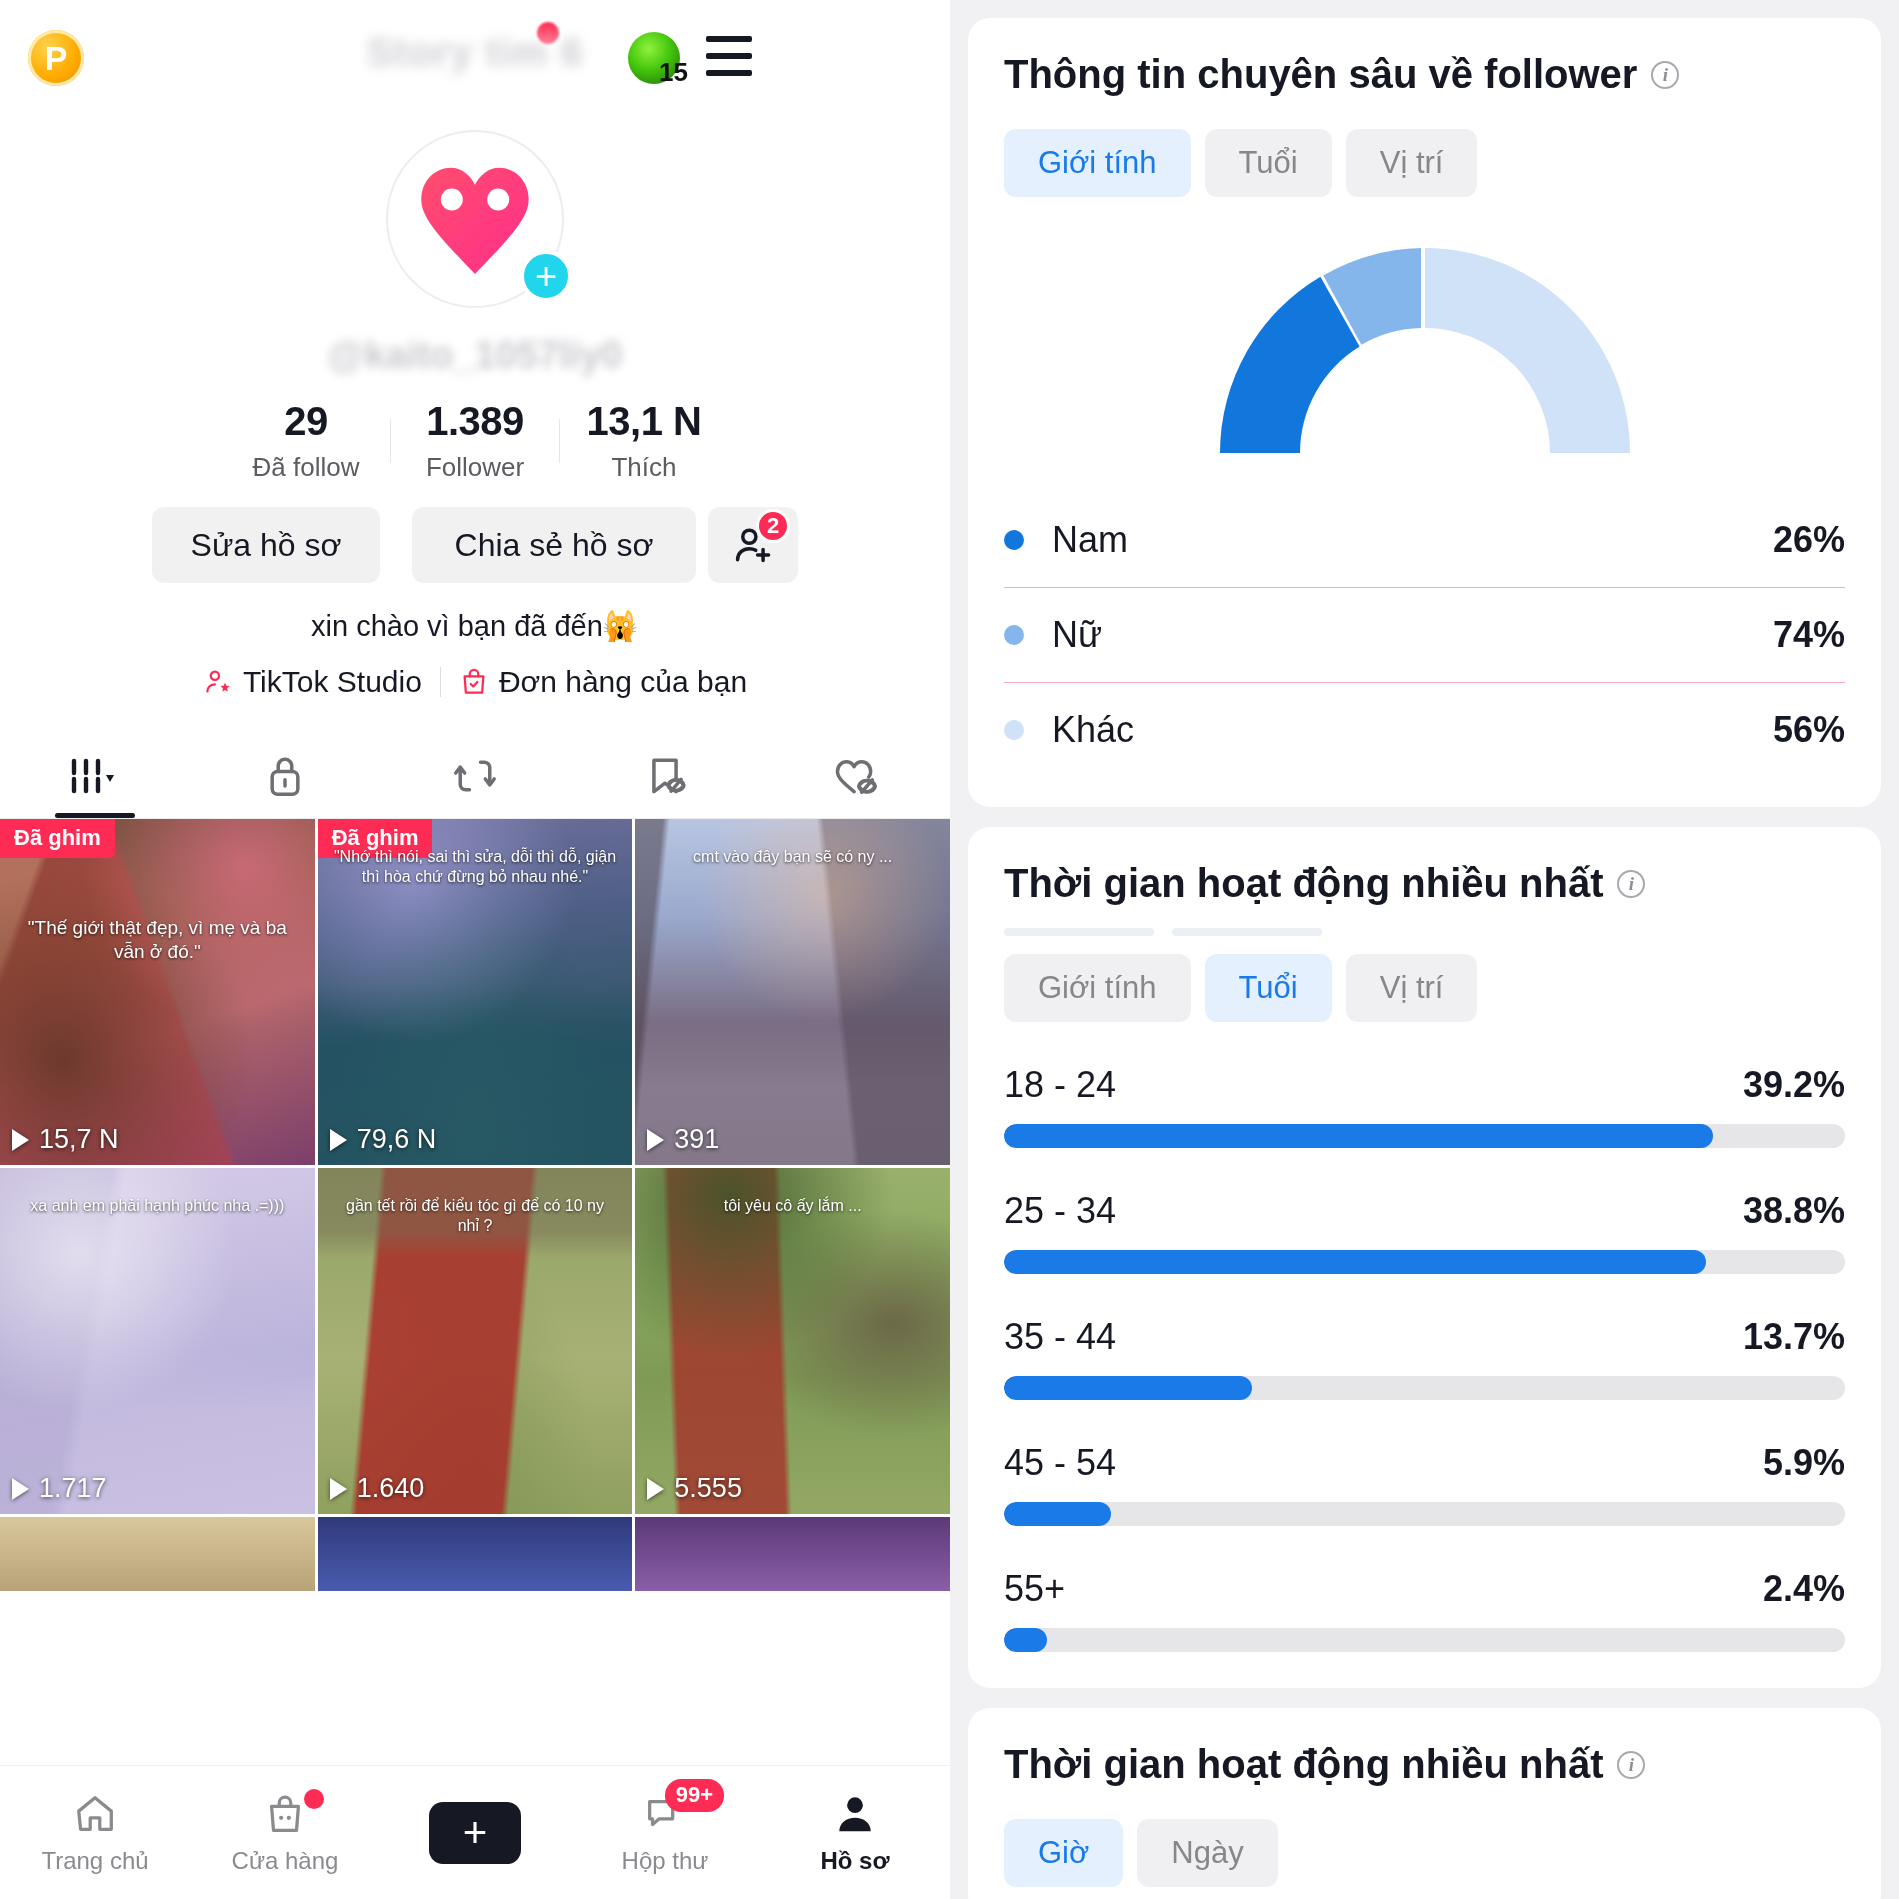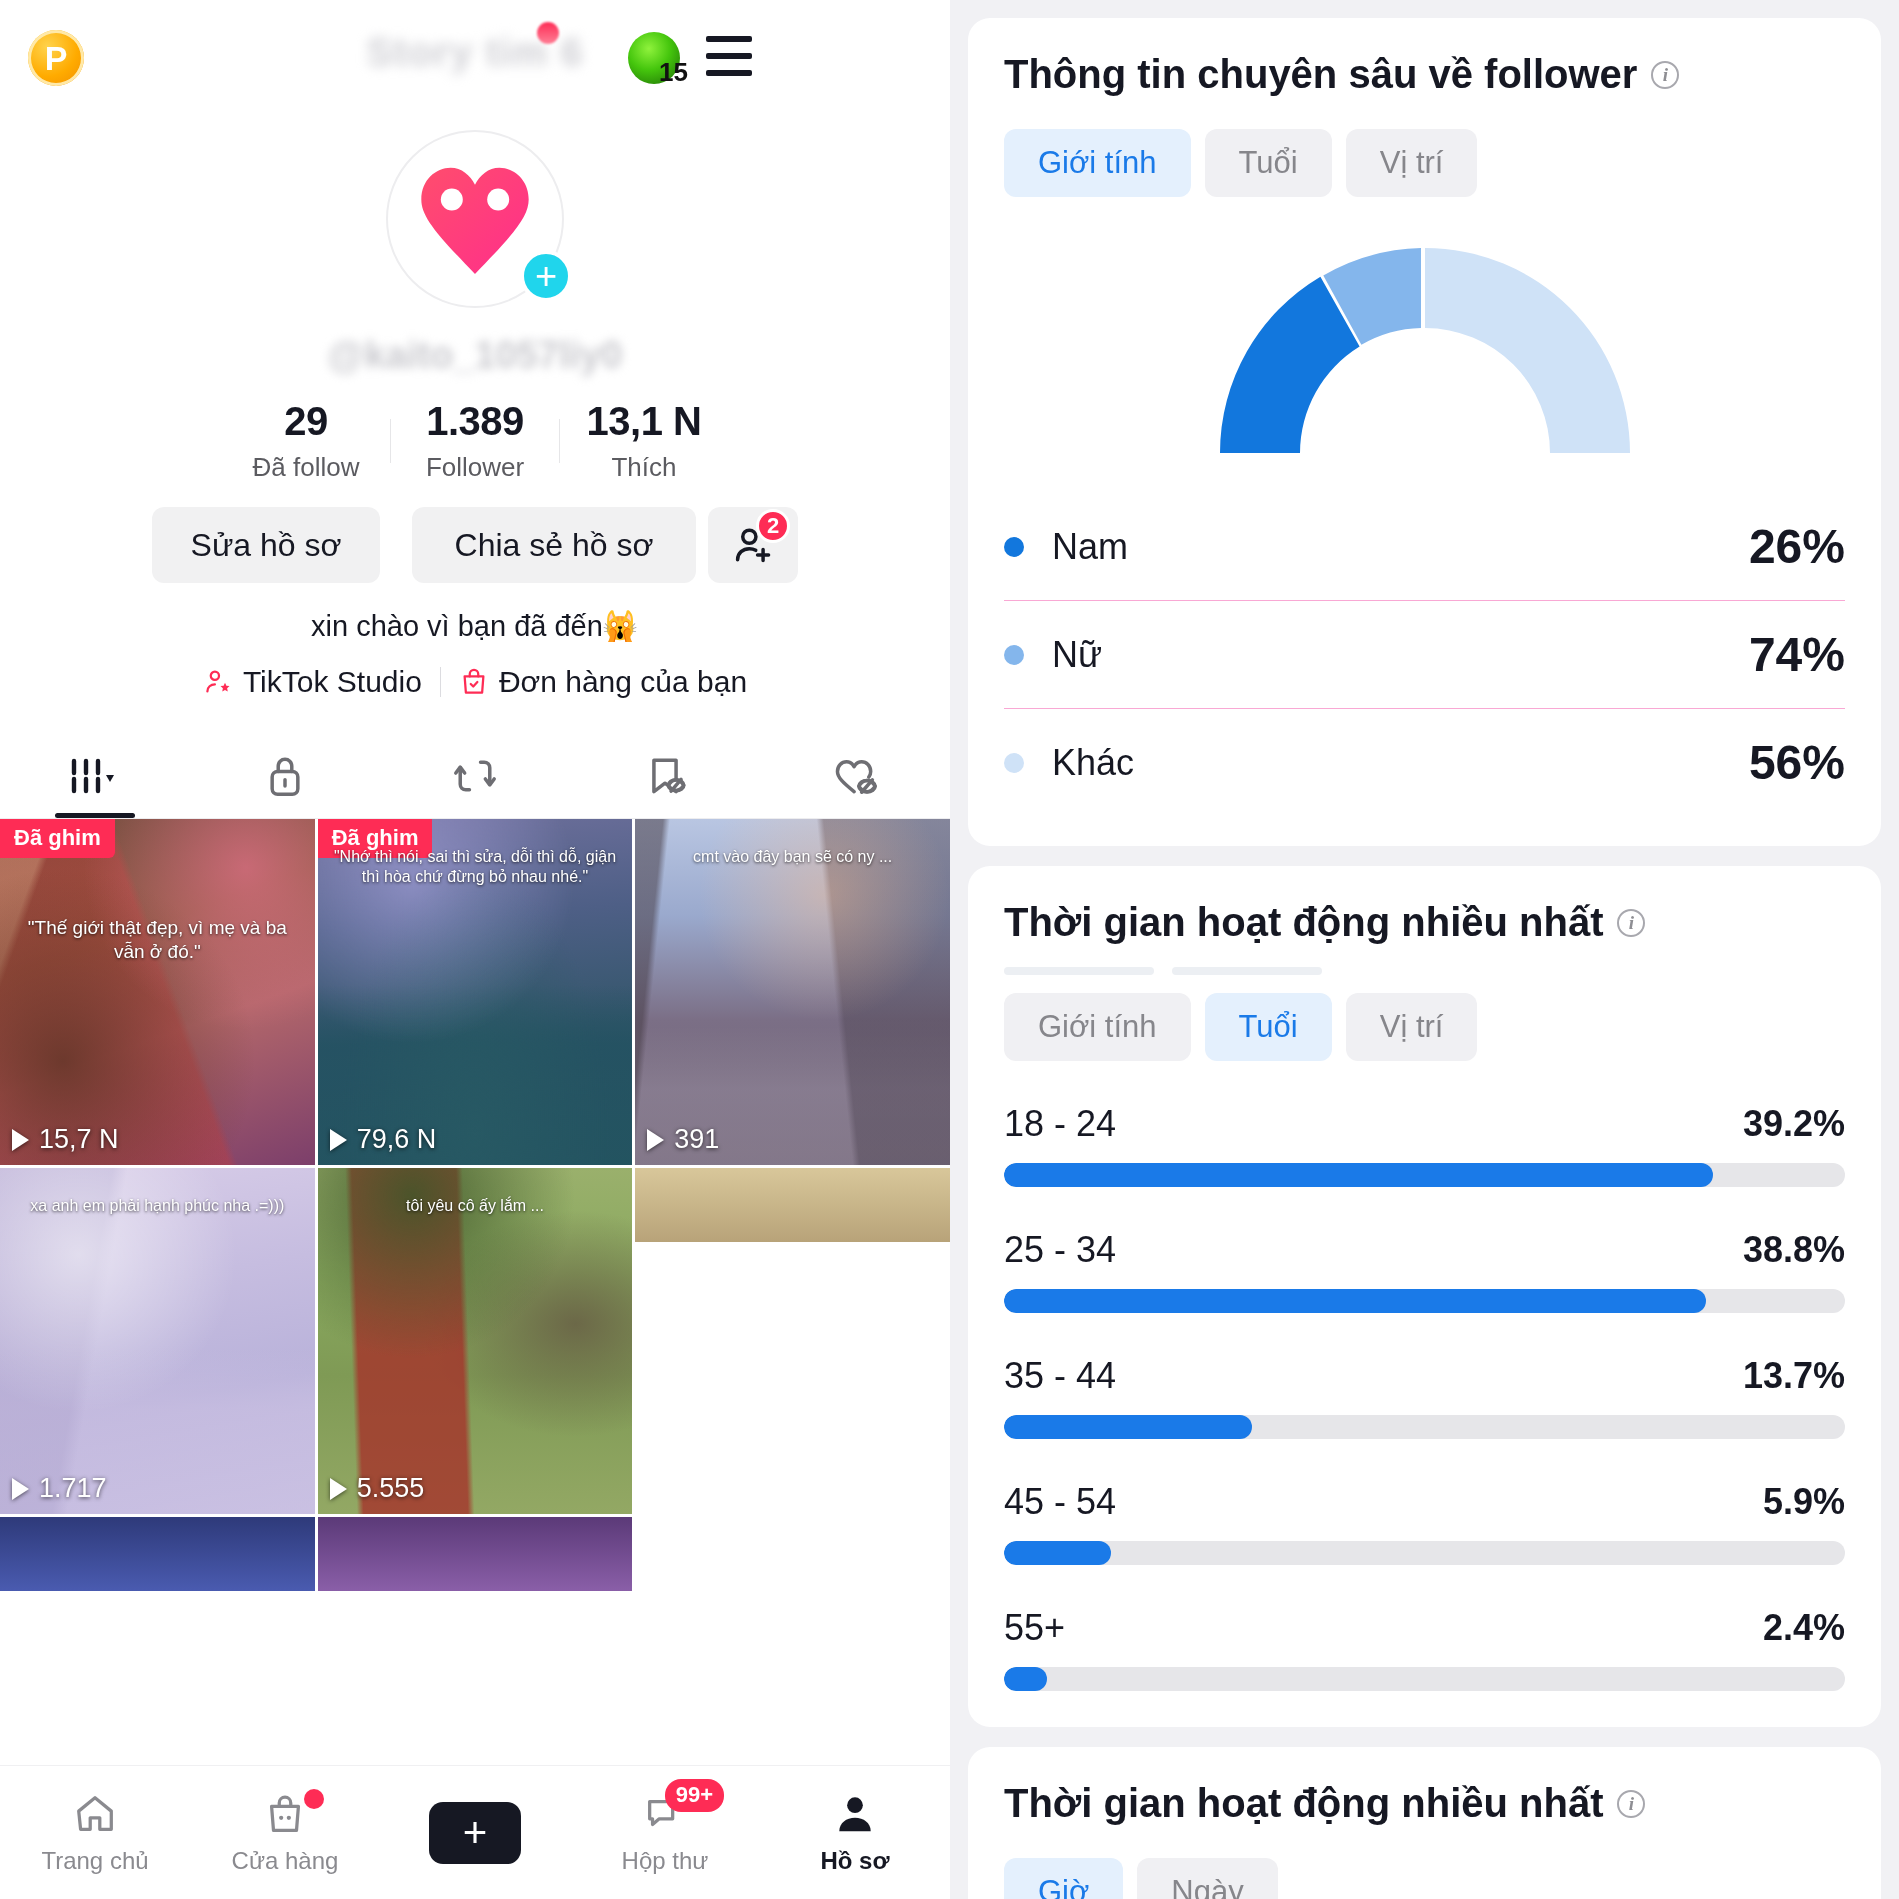--- a/index.html
+++ b/index.html
@@ -250,21 +250,21 @@
 
   
   .legend { margin-top: 40px; }
   .legend-row {
     display: flex; align-items: center;
     padding: 26px 0; border-bottom: 1px solid #f9a8d4;
   }
   .legend-row:last-child { border-bottom: none; }
   .legend-dot { width: 20px; height: 20px; border-radius: 50%; margin-right: 28px; }
   .legend-lbl { font-size: 36px; color: #161823; font-weight: 500; flex: 1; }
-  .legend-val { font-size: 48px; color: #161823; font-weight: bold; }
+  .legend-val { font-size: 36px; color: #161823; font-weight: bold; }
 
   
   .bars { margin-top: 42px; }
   .bar-row { margin-bottom: 42px; }
   .bar-row:last-child { margin-bottom: 6px; }
   .bar-head {
     display: flex; justify-content: space-between; align-items: baseline;
     font-size: 36px; color: #161823; margin-bottom: 18px;
   }
   .bar-head .v { font-weight: bold; }
@@ -461,20 +461,31 @@
              radial-gradient(circle at 25% 25%, rgba(255,255,255,.55), transparent 45%),
              linear-gradient(100deg, rgba(180,170,210,.6) 0 30%, transparent 34%),
              linear-gradient(0deg, rgba(200,190,225,.7) 0 30%, transparent 48%);"></div>
         <div class="vcap small">xa anh em phải hạnh phúc nha .=)))</div>
         <div class="vplays">
           <span class="tri"></span>
           <span>1.717</span>
         </div>
       </div>
 
+      <div class="vcell" style="background:linear-gradient(180deg,#8d9a60 0%,#9aa86b 25%,#a8b175 55%,#8fa05f 100%);">
+        <div style="position:absolute;inset:0;background:
+             linear-gradient(180deg, rgba(120,110,85,.5) 0 18%, transparent 26%),
+             linear-gradient(95deg, transparent 18%, rgba(170,45,40,.85) 20% 62%, transparent 64%),
+             radial-gradient(ellipse at 50% 95%, rgba(130,150,85,.8), transparent 55%);"></div>
+        <div class="vcap small">gần tết rồi để kiểu tóc gì để có 10 ny nhỉ ?</div>
+        <div class="vplays">
+          <span class="tri"></span>
+          <span>1.640</span>
+        </div>
+      </div>
 
       <div class="vcell" style="background:linear-gradient(180deg,#9ab06c 0%,#8aa95f 30%,#7f9a55 60%,#93a864 100%);">
         <div style="position:absolute;inset:0;background:
              radial-gradient(circle at 30% 8%, rgba(60,85,40,.85), transparent 42%),
              linear-gradient(88deg, transparent 12%, rgba(165,50,42,.8) 14% 46%, transparent 48%),
              radial-gradient(ellipse at 82% 45%, rgba(105,98,70,.9), transparent 42%);"></div>
         <div class="vcap small">tôi yêu cô ấy lắm ...</div>
         <div class="vplays">
           <span class="tri"></span>
           <span>5.555</span>

